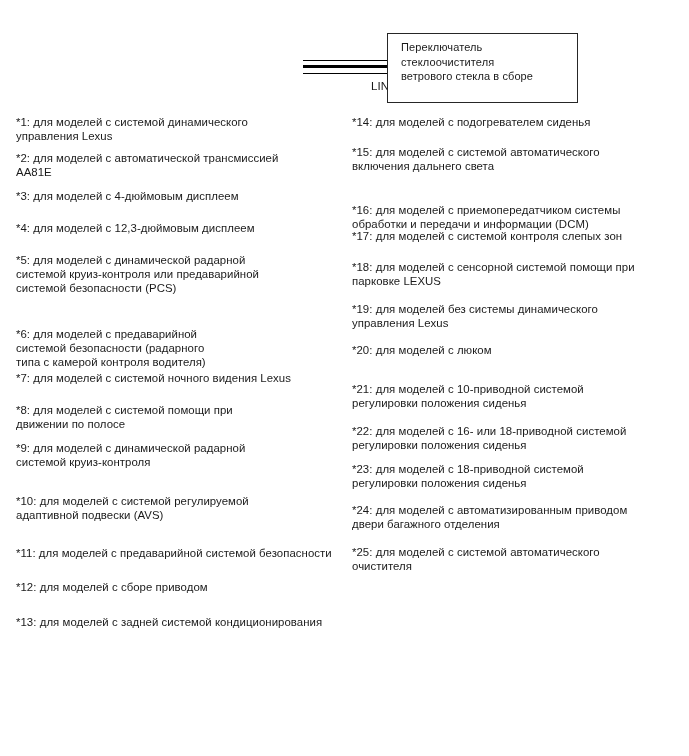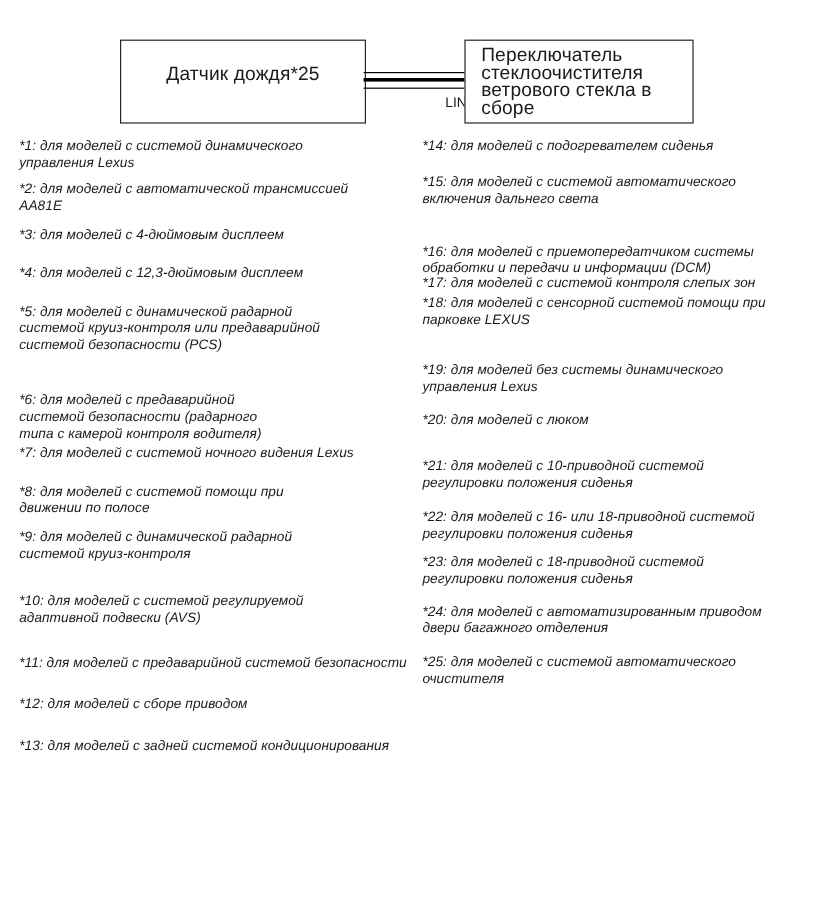--- a/index.html
+++ b/index.html
@@ -41,21 +41,21 @@
 
   #node-wiper-switch {
     left: 387px;
     top: 33px;
     width: 191px;
     height: 70px;
   }
 
   .node-label {
     position: absolute;
-    font-size: 16px;
+    font-size: 11px;
     line-height: 14.5px;
     letter-spacing: 0.1px;
     white-space: pre-line;
     color: #1a1a1a;
   }
 
   #node-rain-sensor .node-label {
     left: 0;
     right: 0;
     top: 22px;
@@ -106,34 +106,30 @@
   #notes-col-right { left: 352px; width: 320px; }
 
   .note {
     position: absolute;
     left: 0;
     font-size: 11.4px;
     line-height: 14px;
     letter-spacing: 0.05px;
     white-space: pre-line;
     color: #1a1a1a;
-    font-style: italic;
   }
 
   
   .note.wide { width: 420px; }
 </style>
 </head>
 <body>
 
 <div id="diagram">
 
-  <div class="node-box" id="node-rain-sensor">
-    <div class="node-label">Датчик дождя*25</div>
-  </div>
 
   <div id="lin-connector">
     <div class="bus-line thin-top"></div>
     <div class="bus-line thick-mid"></div>
     <div class="bus-line thin-bottom"></div>
   </div>
 
   <div id="lin-label">LIN</div>
 
   <div class="node-box" id="node-wiper-switch">
@@ -172,21 +168,21 @@
 </div>
 
 <div class="notes-col" id="notes-col-right">
 
   <div class="note" style="top:0px">*14: для моделей с подогревателем сиденья</div>
   <div class="note" style="top:30px">*15: для моделей с системой автоматического
 включения дальнего света</div>
   <div class="note" style="top:88px">*16: для моделей с приемопередатчиком системы
 обработки и передачи и информации (DCM)</div>
   <div class="note" style="top:114px">*17: для моделей с системой контроля слепых зон</div>
-  <div class="note" style="top:131px">*18: для моделей с сенсорной системой помощи при
+  <div class="note" style="top:145px">*18: для моделей с сенсорной системой помощи при
 парковке LEXUS</div>
   <div class="note" style="top:187px">*19: для моделей без системы динамического
 управления Lexus</div>
   <div class="note" style="top:228px">*20: для моделей с люком</div>
   <div class="note" style="top:267px">*21: для моделей с 10-приводной системой
 регулировки положения сиденья</div>
   <div class="note" style="top:309px">*22: для моделей с 16- или 18-приводной системой
 регулировки положения сиденья</div>
   <div class="note" style="top:347px">*23: для моделей с 18-приводной системой
 регулировки положения сиденья</div>

